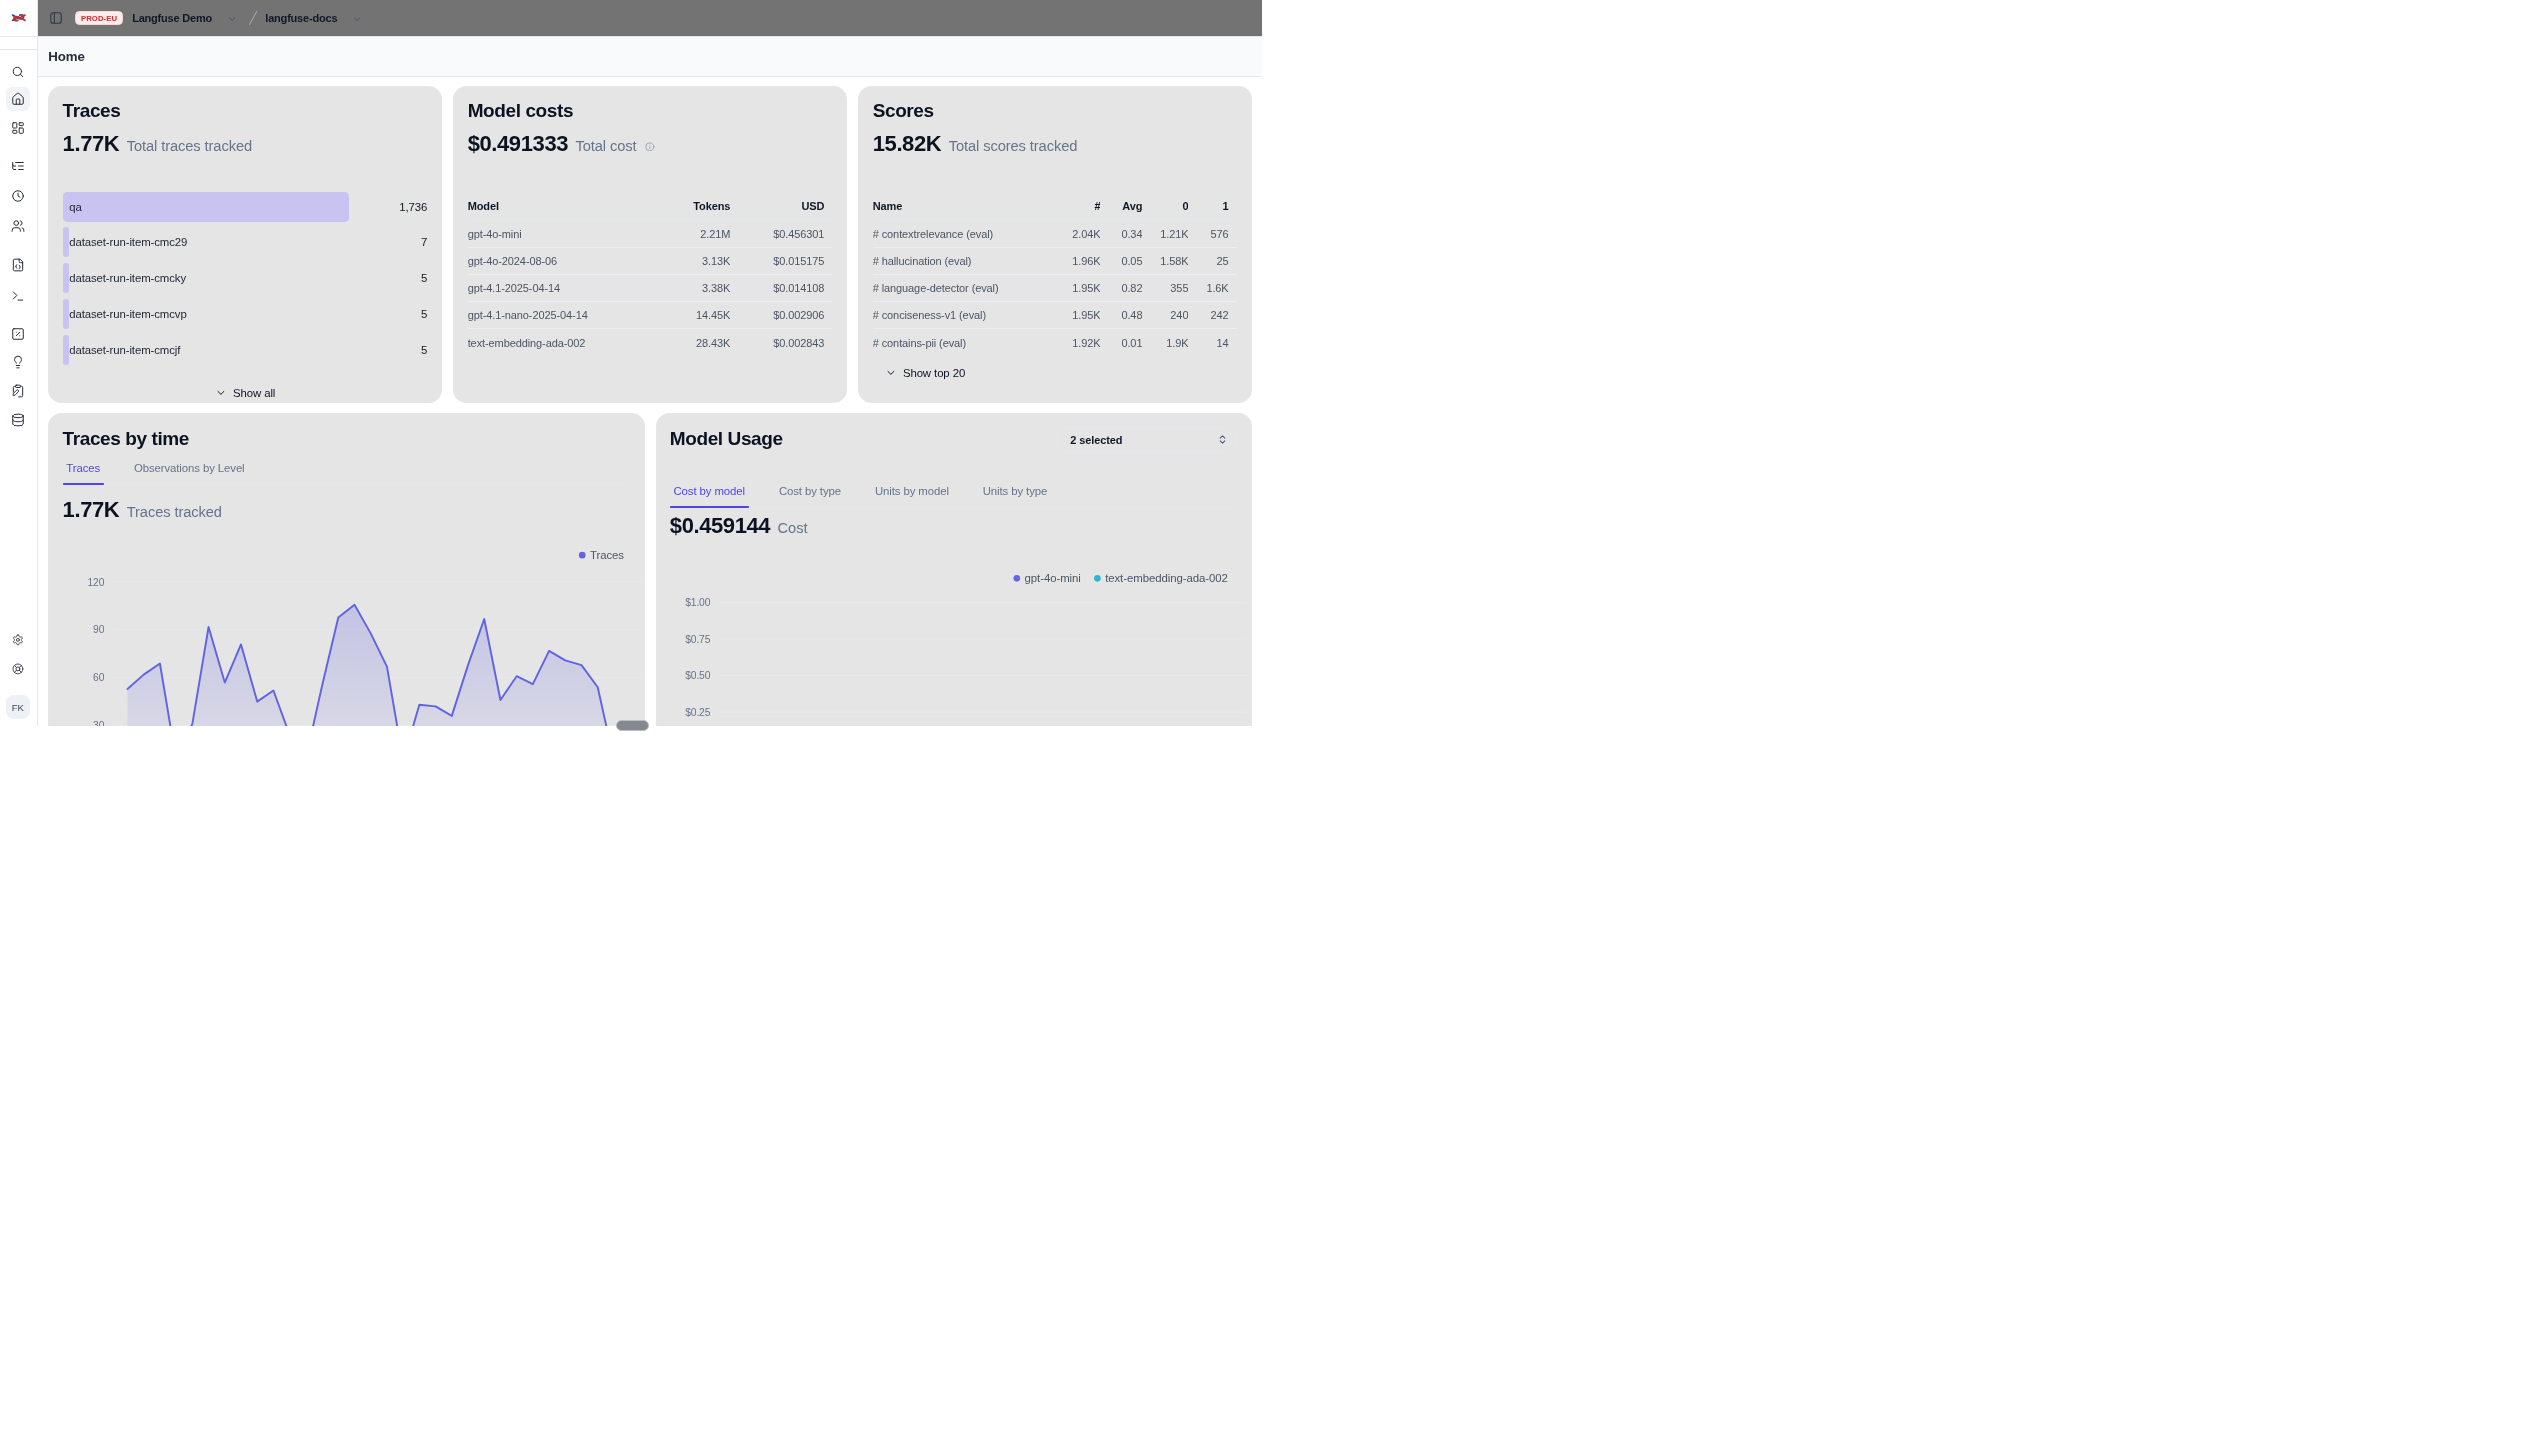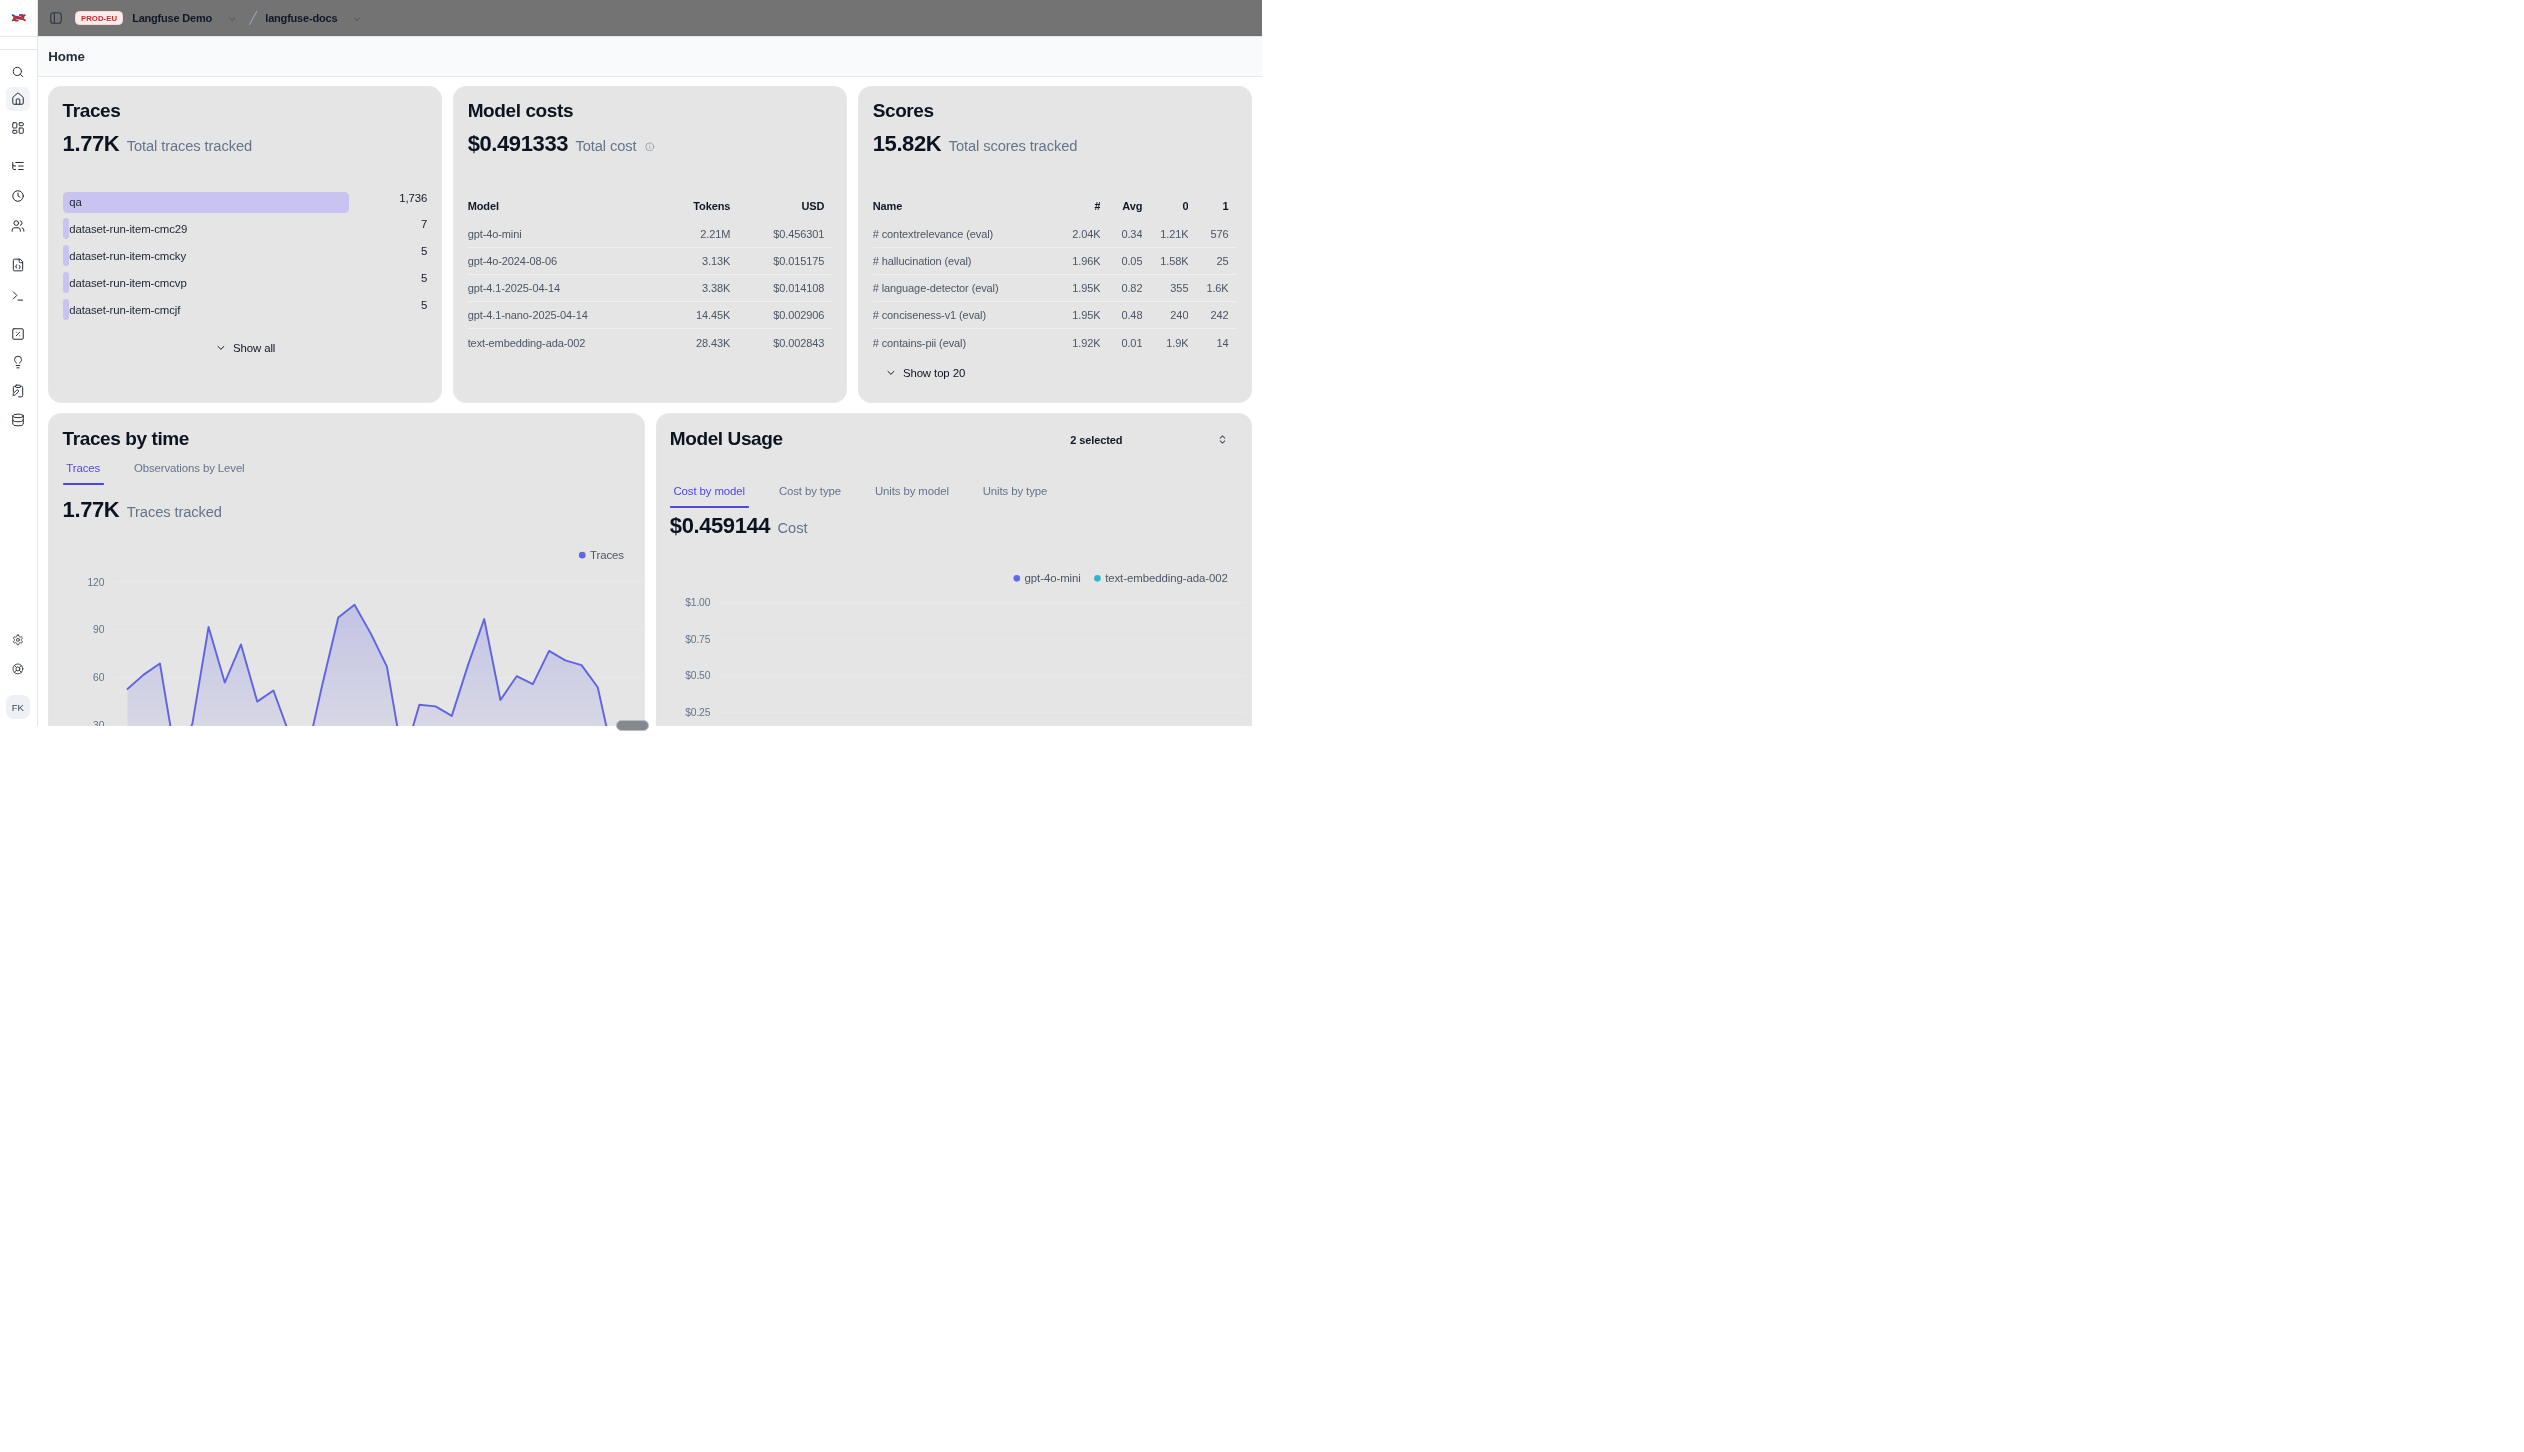--- a/index.html
+++ b/index.html
@@ -68,21 +68,21 @@
     padding:12.5px 13.3px; overflow:hidden;
   }
   .card-title { font-size:19px; line-height:23px; font-weight:700; color:#0b1220; letter-spacing:-0.4px; }
   .metric-row { display:flex; align-items:baseline; gap:7.4px; margin-top:8.8px; }
   .metric-value { font-size:22px; line-height:26.5px; font-weight:700; color:#0b1220; letter-spacing:-0.4px; }
   .metric-label { font-size:14.7px; color:#64748b; letter-spacing:-0.1px;text-align:center; }
   .info-icon { width:9.6px; height:9.6px; color:#8b94a5; display:inline-flex; margin-left:1.5px; position:relative; top:0px; }
 
   
   .barlist { margin-top:34px; }
-  .bar-row { display:flex; height:21px; margin-bottom:5.9px;gap:32px; }
+  .bar-row { display:flex; align-items:center; height:30px; margin-bottom:5.9px;gap:32px; }
   .bar-track { position:relative; flex:1 1 auto; height:100%; }
   .bar-fill { position:absolute; left:0; top:0; height:100%; background:#c8c3f1; border-radius:4.4px; min-width:6.6px; }
   .bar-label { position:absolute; left:6.6px; top:0; height:100%; display:flex; align-items:center; font-size:11.4px; color:#1c2433; }
   .bar-value { flex:0 0 46px; text-align:right; font-size:11.4px; color:#121826; }
   .show-link { display:flex; align-items:center; justify-content:center; gap:6.6px; margin-top:22px; font-size:11.4px; font-weight:500; color:#0d1322; }
   .show-link .chev { width:11.8px; height:11.8px; display:flex; color:#0d1322; }
   .show-link-left { justify-content:flex-start; padding-left:11.8px; margin-top:11px; }
 
   
   .dtable { margin-top:34px; }

